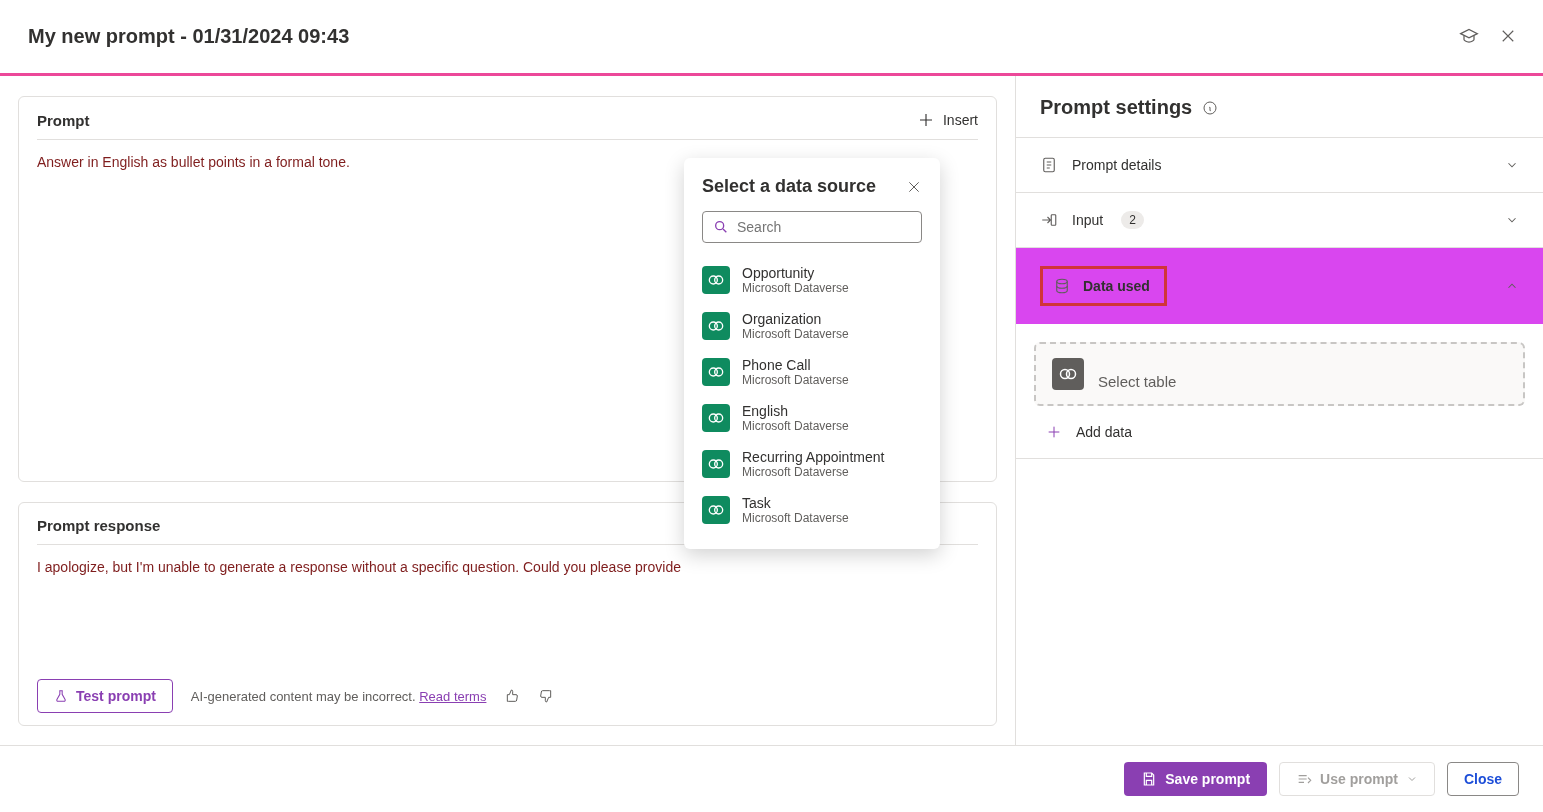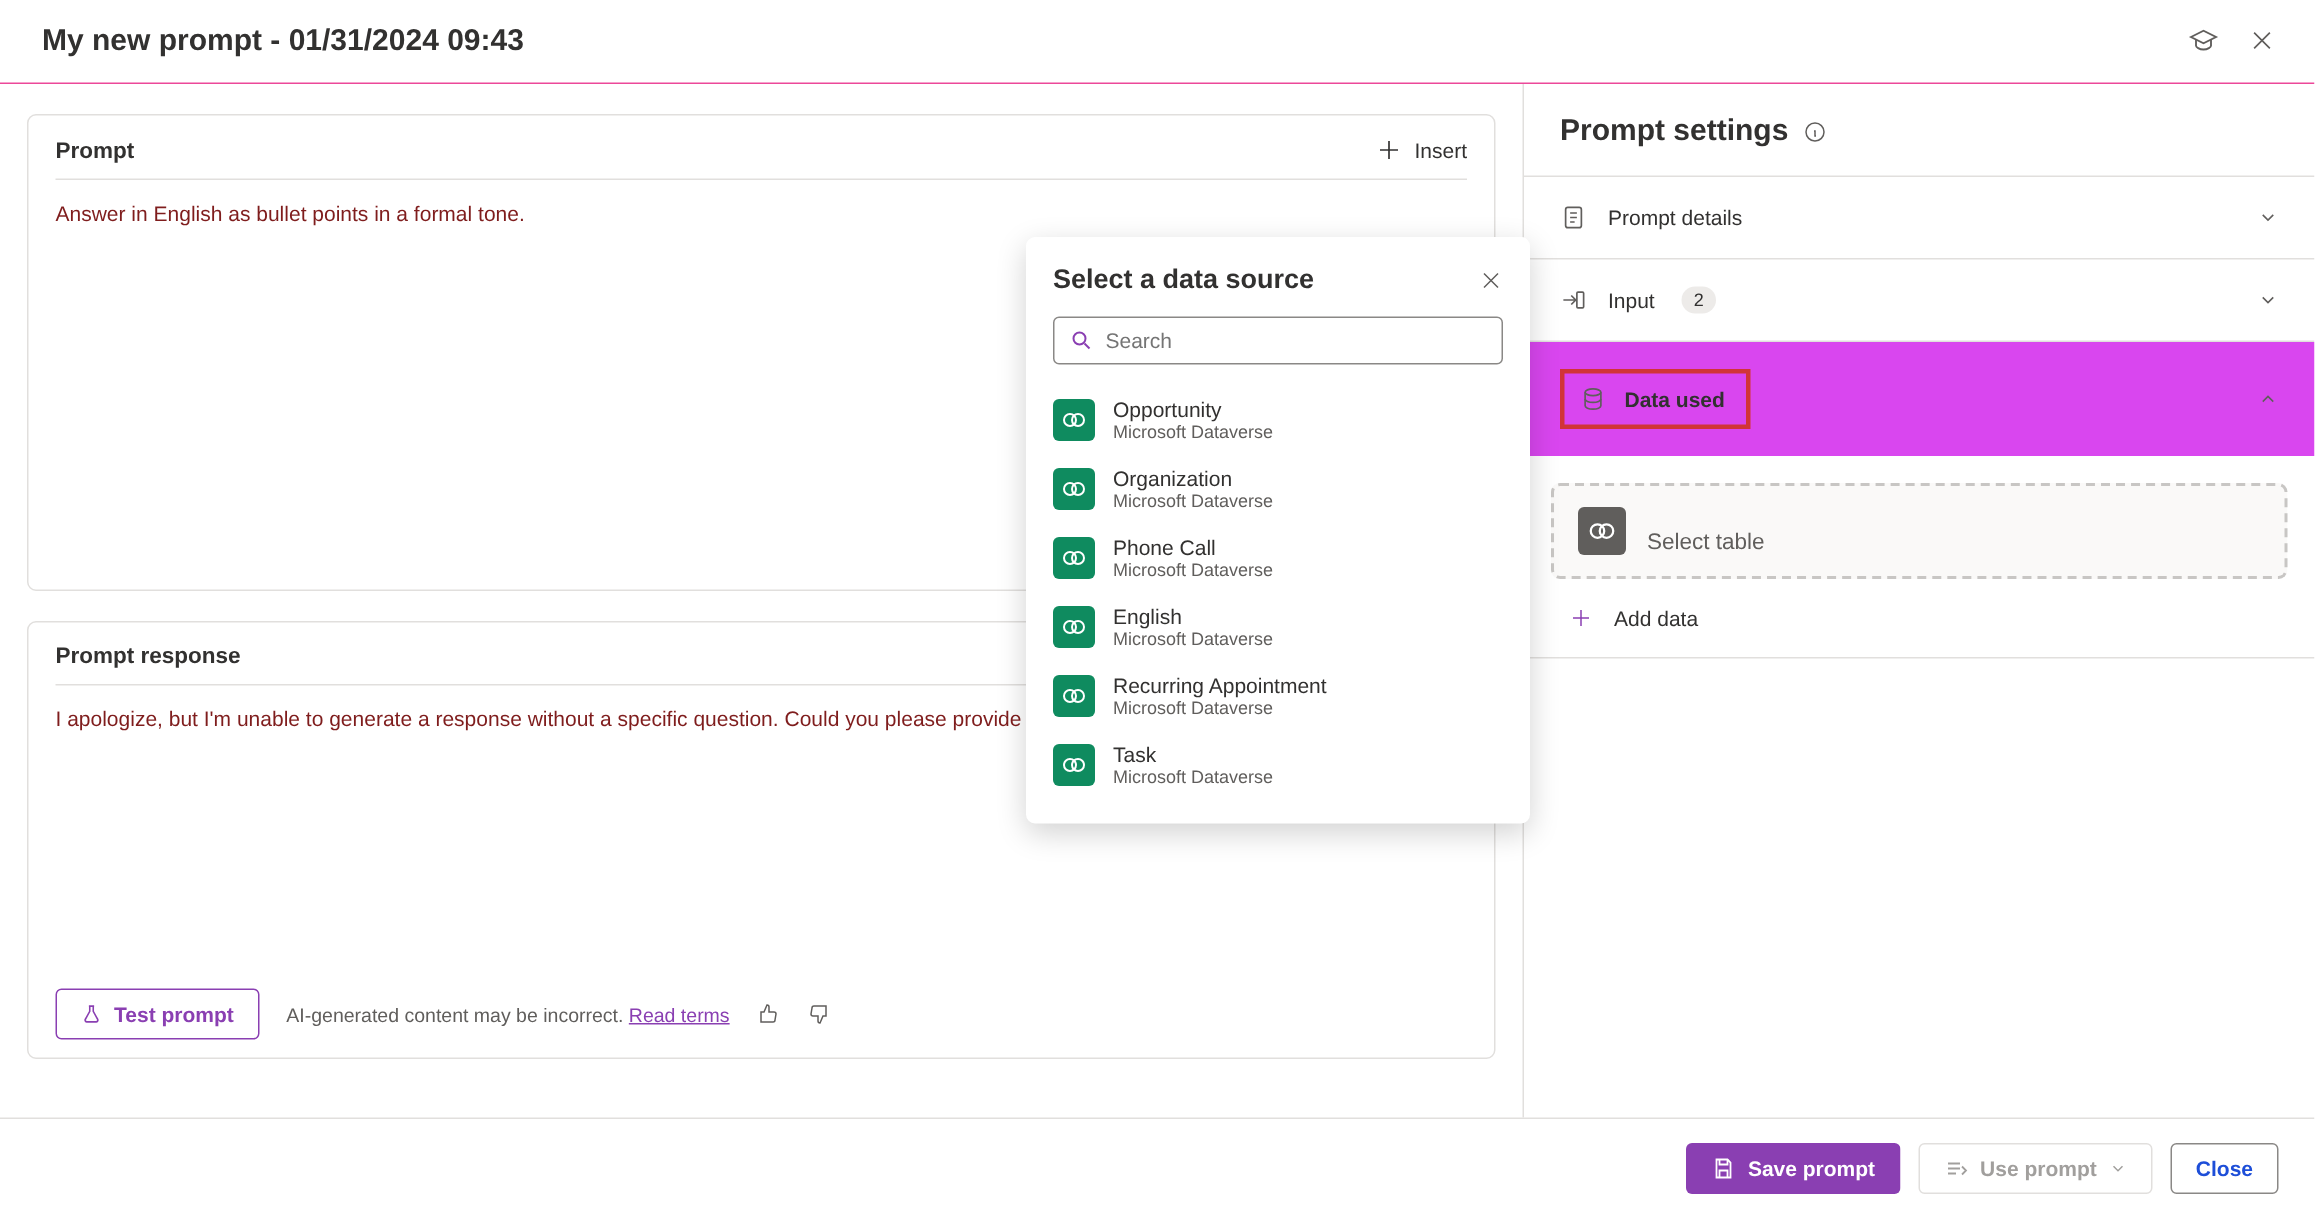--- a/index.html
+++ b/index.html
@@ -1,34 +1,34 @@
 <!DOCTYPE html>
 <html><head>
 <meta charset="utf-8">
 <style>
 * { box-sizing: border-box; margin: 0; padding: 0; font-family: "Segoe UI", -apple-system, sans-serif; }
 body { background: #fff; color: #323130; width: 1543px; height: 812px; position: relative; overflow: hidden; }
 
-.header { display: flex; align-items: center; justify-content: space-between; padding: 14px 24px 14px 28px; border-bottom: 1px solid #ec4899; height: 56px; }
+.header { display: flex; align-items: center; justify-content: space-between; padding: 14px 24px 14px 28px; border-bottom: 3px solid #ec4899; height: 76px; }
 .header-title { font-size: 20px; font-weight: 600; color: #323130; }
 .header-actions { display: flex; gap: 20px; align-items: center; }
 .header-icon { width: 20px; height: 20px; color: #605e5c; cursor: pointer; }
 
 .content { display: flex; height: calc(100% - 62px); }
 .main { flex: 1; padding: 20px 18px 0 18px; display: flex; flex-direction: column; gap: 20px; }
 
 .card { border: 1px solid #e1dfdd; border-radius: 6px; background: #fff; }
 .card-header { display: flex; justify-content: space-between; align-items: center; padding: 14px 18px 10px 18px; }
 .card-title { font-size: 15px; font-weight: 600; color: #323130; }
 .card-divider { border-top: 1px solid #e1dfdd; margin: 0 18px; }
 .card-body { padding: 14px 18px 18px 18px; color: #7f1d1d; font-size: 14px; }
 
 .insert-btn { display: flex; align-items: center; gap: 8px; background: none; border: none; font-size: 14px; color: #323130; cursor: pointer; }
 
-.prompt-card { height: 318px; }
+.prompt-card { height: 386px; }
 .response-card { flex: 1; display: flex; flex-direction: column; margin-bottom: 100px; }
 .response-body { flex: 1; }
 .response-footer { display: flex; align-items: center; gap: 18px; padding: 12px 18px; }
 .test-btn { display: flex; align-items: center; gap: 8px; border: 1px solid #8a3fb2; color: #8a3fb2; background: #fff; padding: 8px 16px; border-radius: 4px; font-size: 14px; font-weight: 600; cursor: pointer; }
 .disclaimer { font-size: 13px; color: #605e5c; }
 .read-terms { color: #8a3fb2; text-decoration: underline; cursor: pointer; }
 .thumb { color: #605e5c; cursor: pointer; }
 
 .sidebar { width: 528px; border-left: 1px solid #e1dfdd; display: flex; flex-direction: column; }
 .sidebar-header { padding: 20px 24px 18px 24px; display: flex; align-items: center; gap: 10px; }
@@ -55,21 +55,21 @@
 .add-data { display: flex; align-items: center; gap: 14px; padding: 18px 30px; cursor: pointer; }
 .add-data-icon { color: #8a3fb2; font-size: 18px; }
 .add-data-label { font-size: 14px; color: #323130; }
 
 .footer { position: absolute; bottom: 0; right: 0; left: 0; border-top: 1px solid #e1dfdd; padding: 16px 24px; display: flex; justify-content: flex-end; gap: 12px; background: #fff; }
 .btn { padding: 8px 16px; border-radius: 4px; font-size: 14px; font-weight: 600; cursor: pointer; display: flex; align-items: center; gap: 8px; border: 1px solid transparent; }
 .btn-primary { background: #8a3fb2; color: #fff; }
 .btn-secondary { background: #fff; color: #a19f9d; border: 1px solid #e1dfdd; cursor: not-allowed; }
 .btn-default { background: #fff; color: #1d4ed8; border: 1px solid #8a8886; }
 
-.popover { position: absolute; top: 158px; left: 684px; width: 336px; background: #fff; border-radius: 6px; box-shadow: 0 6px 20px rgba(0,0,0,0.18); padding: 18px 0 12px 0; }
+.popover { position: absolute; top: 158px; left: 684px; width: 256px; background: #fff; border-radius: 6px; box-shadow: 0 6px 20px rgba(0,0,0,0.18); padding: 18px 0 12px 0; }
 .popover-header { display: flex; justify-content: space-between; align-items: center; padding: 0 18px 14px 18px; }
 .popover-title { font-size: 18px; font-weight: 600; }
 .popover-close { color: #605e5c; cursor: pointer; }
 .search-box { margin: 0 18px 10px 18px; border: 1px solid #8a8886; border-radius: 4px; display: flex; align-items: center; padding: 7px 10px; gap: 8px; }
 .search-box input { border: none; outline: none; font-size: 14px; flex: 1; color: #605e5c; }
 .search-icn { color: #8a3fb2; }
 .ds-list { padding: 4px 0; }
 .ds-item { display: flex; align-items: center; gap: 12px; padding: 8px 18px; cursor: pointer; }
 .ds-icon { width: 28px; height: 28px; background: #0f8b5f; border-radius: 4px; display: flex; align-items: center; justify-content: center; color: #fff; flex-shrink: 0; }
 .ds-text { display: flex; flex-direction: column; }

